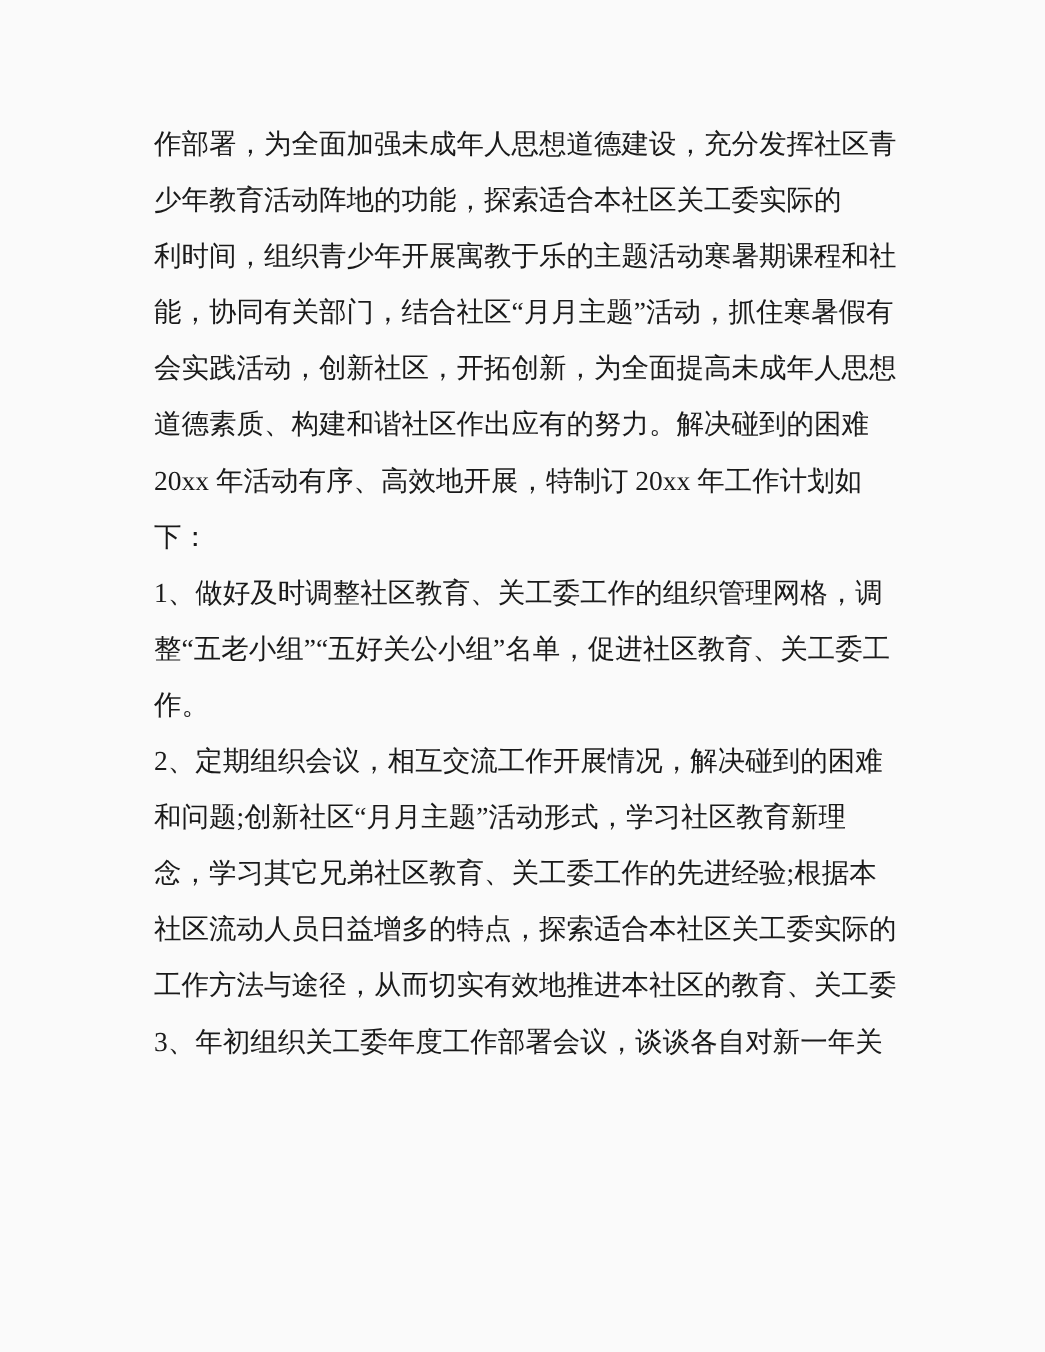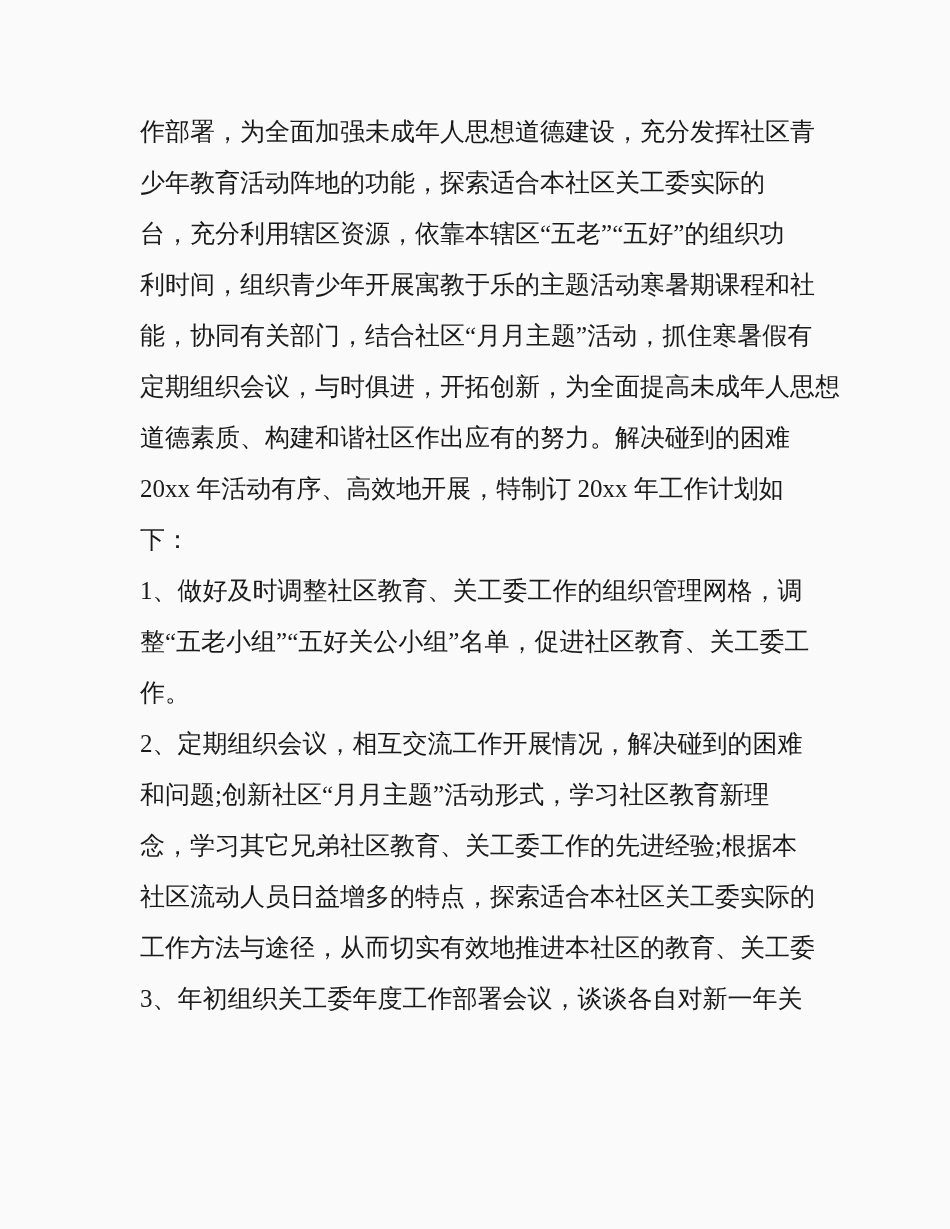--- a/index.html
+++ b/index.html
@@ -34,24 +34,23 @@
     letter-spacing: 0;
   }
 </style>
 </head>
 <body>
 
 <div class="page">
   <div class="doc-body">
     <div class="text-line">作部署，为全面加强未成年人思想道德建设，充分发挥社区青</div>
     <div class="text-line">少年教育活动阵地的功能，探索适合本社区关工委实际的</div>
-    <div class="text-line">台，充分利用辖区资源，依靠本辖区“五老”“五好”的组织功</div>
     <div class="text-line">利时间，组织青少年开展寓教于乐的主题活动寒暑期课程和社</div>
     <div class="text-line">能，协同有关部门，结合社区“月月主题”活动，抓住寒暑假有</div>
-    <div class="text-line">定期组织会议，与时俱进，开拓创新，为全面提高未成年人思想</div>
+    <div class="text-line">会实践活动，创新社区，开拓创新，为全面提高未成年人思想</div>
     <div class="text-line">道德素质、构建和谐社区作出应有的努力。解决碰到的困难</div>
     <div class="text-line">20xx 年活动有序、高效地开展，特制订 20xx 年工作计划如</div>
     <div class="text-line">下：</div>
     <div class="text-line">1、做好及时调整社区教育、关工委工作的组织管理网格，调</div>
     <div class="text-line">整“五老小组”“五好关公小组”名单，促进社区教育、关工委工</div>
     <div class="text-line">作。</div>
     <div class="text-line">2、定期组织会议，相互交流工作开展情况，解决碰到的困难</div>
     <div class="text-line">和问题;创新社区“月月主题”活动形式，学习社区教育新理</div>
     <div class="text-line">念，学习其它兄弟社区教育、关工委工作的先进经验;根据本</div>
     <div class="text-line">社区流动人员日益增多的特点，探索适合本社区关工委实际的</div>

